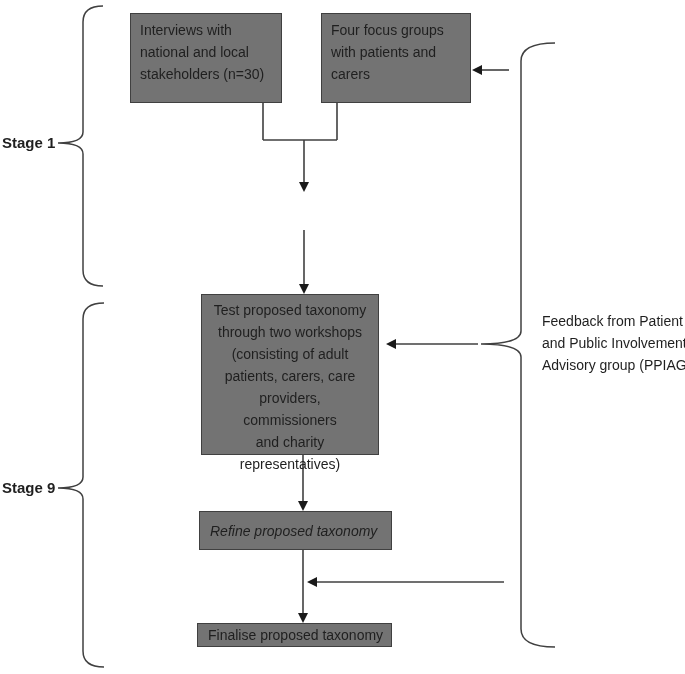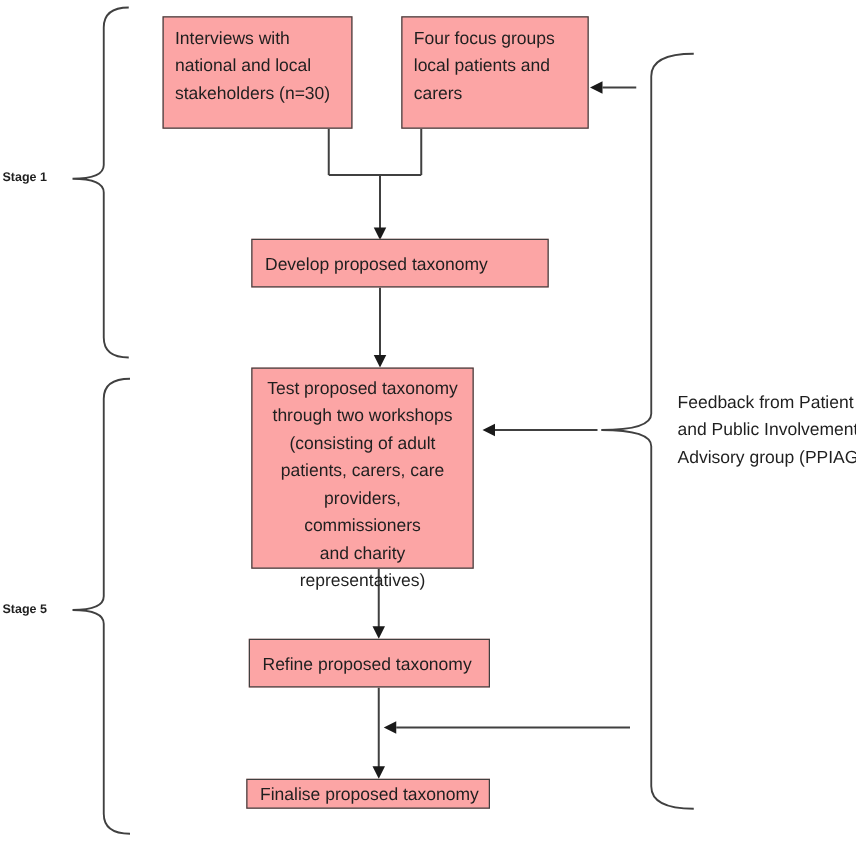--- a/index.html
+++ b/index.html
@@ -19,38 +19,38 @@
   #lines {
     position: absolute;
     left: 0; top: 0;
     width: 685px;
     height: 674px;
   }
   .box {
     position: absolute;
     box-sizing: border-box;
     border: 1.5px solid #404040;
-    background: #fca5a5;
+    background: #737373;
     font-size: 14px;
     line-height: 22px;
     white-space: pre-line;
     color: #1f1f1f;
   }
   .box.multiline {
     padding: 5px 9px;
   }
   .box.singleline {
     display: flex;
     align-items: center;
     padding-left: 10px;
     white-space: nowrap;
   }
   .stage-label {
     position: absolute;
-    font-size: 10px;
+    font-size: 15px;
     font-weight: 700;
     line-height: 18px;
     white-space: nowrap;
   }
   .side-note {
     position: absolute;
     font-size: 14px;
     line-height: 22px;
     white-space: pre-line;
   }
@@ -87,41 +87,40 @@
 
     <path d="M103 6 Q83 6 83 22 L83 132 Q83 143 58 143 Q83 143 83 154 L83 270 Q83 286 103 286" stroke="#404040" stroke-width="1.5" fill="none"></path>
 
     <path d="M104 303 Q83 303 83 319 L83 477 Q83 488 58 488 Q83 488 83 499 L83 651 Q83 667 104 667" stroke="#404040" stroke-width="1.5" fill="none"></path>
 
     <path d="M555 43 Q521 43 521 61 L521 331 Q521 344 481 344 Q521 344 521 357 L521 629 Q521 647 555 647" stroke="#404040" stroke-width="1.5" fill="none"></path>
   </svg>
 
   <div class="stage-label" style="left:2px; top:134px;">Stage 1</div>
 
-  <div class="stage-label" style="left:2px; top:479px;">Stage 5</div>
+  <div class="stage-label" style="left:2px; top:479px;">Stage 9</div>
 
   <div class="box multiline" style="left:130px; top:13px; width:152px; height:90px;">Interviews with
 national and local
 stakeholders (n=30)</div>
 
   <div class="box multiline" style="left:321px; top:13px; width:150px; height:90px;">Four focus groups
-local patients and
+with patients and
 carers</div>
 
-  <div class="box singleline" style="left:201px; top:191px; width:238px; height:39px;">Develop proposed taxonomy</div>
 
   <div class="box multiline" style="left:201px; top:294px; width:178px; height:161px; padding-top:4px;text-align:center;">Test proposed taxonomy
 through two workshops
 (consisting of adult
 patients, carers, care
 providers, commissioners
 and charity
 representatives)</div>
 
-  <div class="box singleline" style="left:199px; top:511px; width:193px; height:39px;">Refine proposed taxonomy</div>
+  <div class="box singleline" style="left:199px; top:511px; width:193px; height:39px;font-style:italic;">Refine proposed taxonomy</div>
 
   <div class="box singleline" style="left:197px; top:623px; width:195px; height:24px;">Finalise proposed taxonomy</div>
 
   <div class="side-note" style="left:542px; top:310px; width:152px;">Feedback from Patient
 and Public Involvement
 Advisory group (PPIAG)</div>
 
 </div>
 
 </body></html>

